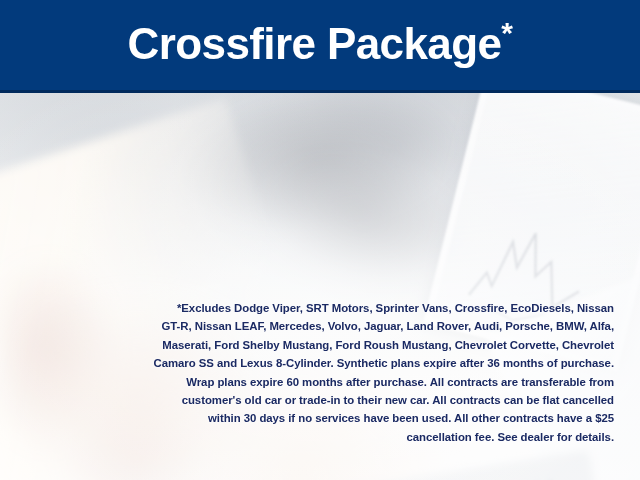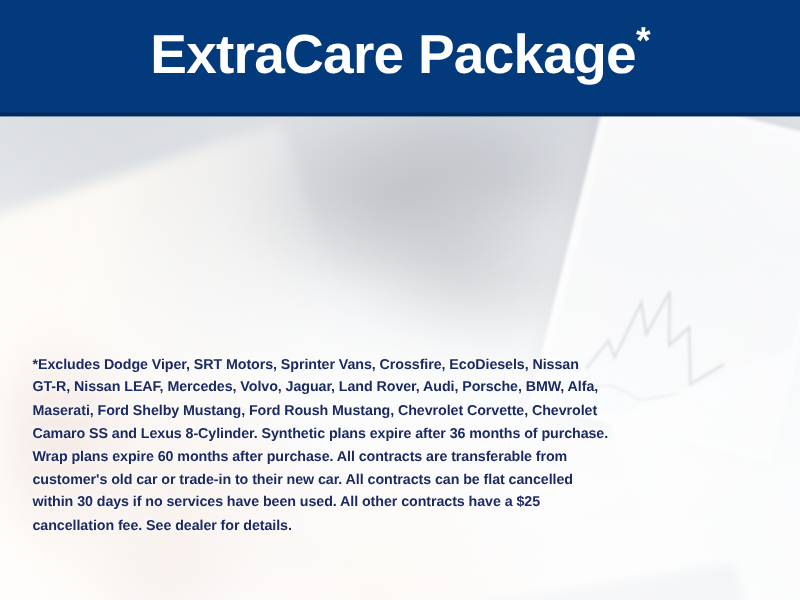--- a/index.html
+++ b/index.html
@@ -181,28 +181,28 @@
   .benefit-item .dot {
     font-size: 24px;
     vertical-align: 3px;
     margin-right: 4px;
   }
 
   
   .disclaimer {
     position: absolute;
     left: 26px;
-    top: 283px;
+    top: 299px;
     width: 588px;
     margin: 0;
     color: #1b2a63;
     font-size: 11.4px;
     font-weight: bold;
     line-height: 18.4px;
-    text-align: left;
+    text-align: right;
     letter-spacing: -0.05px;
     text-shadow:
       0 0 4px rgba(255,255,255,0.95),
       0 0 9px rgba(255,255,255,0.85);
   }
 </style>
 </head>
 <body>
 
 <div id="ad-banner">
@@ -226,19 +226,19 @@
     <div class="bg-layer bg-hand-2"></div>
 
     <div class="bg-layer bg-laptop"></div>
     <div class="bg-layer bg-laptop-key"></div>
 
     <div class="bg-layer bg-bleach"></div>
     <div class="bg-layer bg-vignette"></div>
   </div>
 
   <div class="header-bar">
-    <h1 class="header-title"><span>ExtraCare Package</span><span class="asterisk">*</span></h1>
+    <h1 class="header-title"><span>Crossfire Package</span><span class="asterisk">*</span></h1>
   </div>
 
 
   <p class="disclaimer"><span>*Excludes Dodge Viper, SRT Motors, Sprinter Vans, Crossfire, EcoDiesels, Nissan</span><br><span>GT-R, Nissan LEAF, Mercedes, Volvo, Jaguar, Land Rover, Audi, Porsche, BMW, Alfa,</span><br><span>Maserati, Ford Shelby Mustang, Ford Roush Mustang, Chevrolet Corvette, Chevrolet</span><br><span>Camaro SS and Lexus 8-Cylinder. Synthetic plans expire after 36 months of purchase.</span><br><span>Wrap plans expire 60 months after purchase. All contracts are transferable from</span><br><span>customer's old car or trade-in to their new car. All contracts can be flat cancelled</span><br><span>within 30 days if no services have been used. All other contracts have a $25</span><br><span>cancellation fee. See dealer for details.</span></p>
 
 </div>
 
 </body></html>

